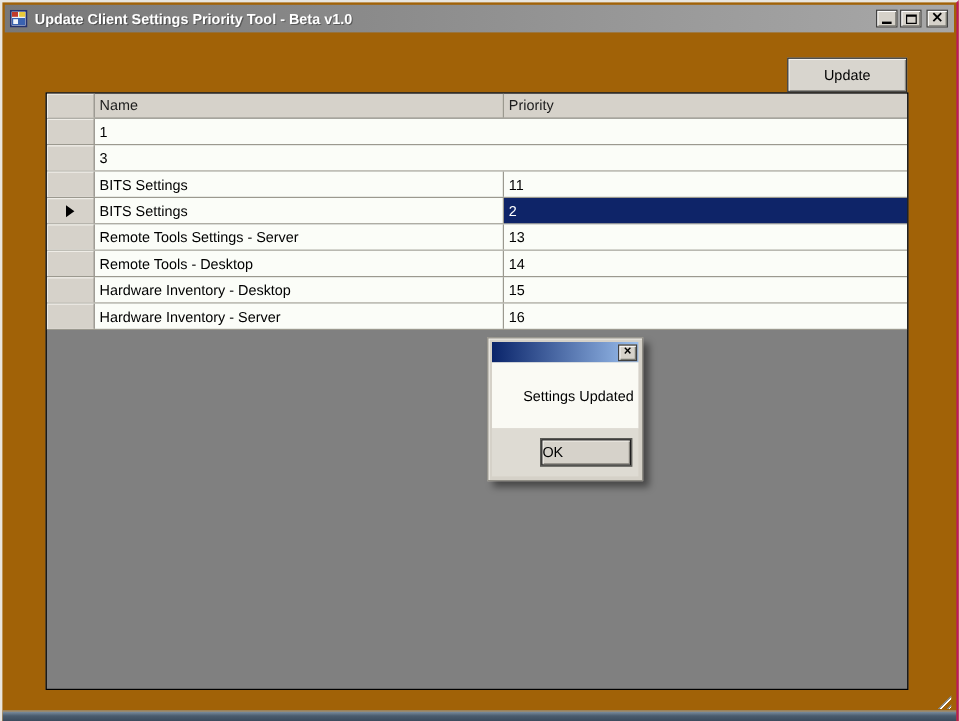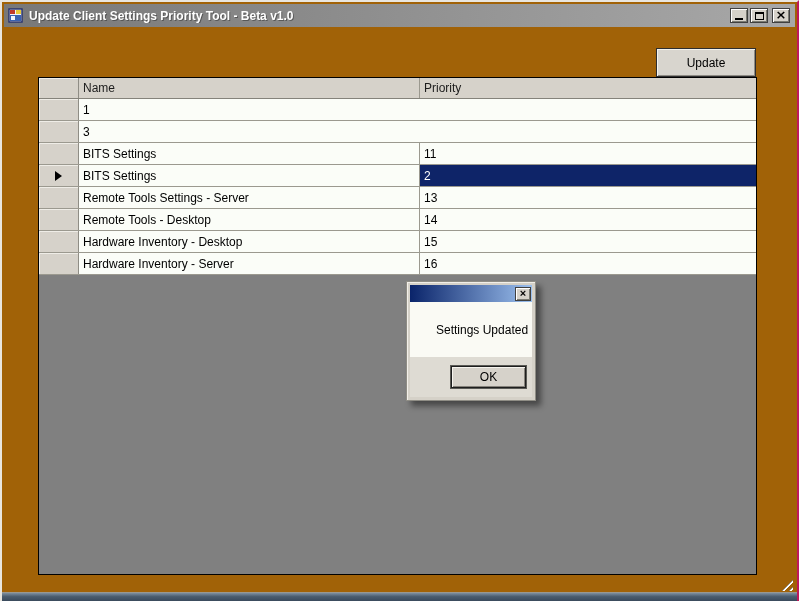--- a/index.html
+++ b/index.html
@@ -101,21 +101,21 @@
   }
   .dlg-footer {
     height:40px; background:#dedbd3;
     display:flex; justify-content:flex-end; align-items:center; padding-right:6px;
   }
   .ok-btn {
     width:75px; height:22px;
     background:#d6d2ca;
     border:1px solid #1e1e1e;
     box-shadow:inset 1px 1px 0 #f6f4ee, inset -1px -1px 0 #85827b, 0 0 0 1px #5a5a55;
-    display:flex; align-items:center; justify-content:center; font-size:12px; cursor:default;
+    display:flex; align-items:center; font-size:12px; cursor:default;
   }
 
   
   .resize-grip {
     position:absolute; right:4px; bottom:10px; width:15px; height:15px;
     background:repeating-linear-gradient(135deg,
       transparent 0 3px, #8a887f 3px 4px, #fff 4px 5px);
     clip-path:polygon(100% 0, 100% 100%, 0 100%);
   }
   .bottom-bar {

